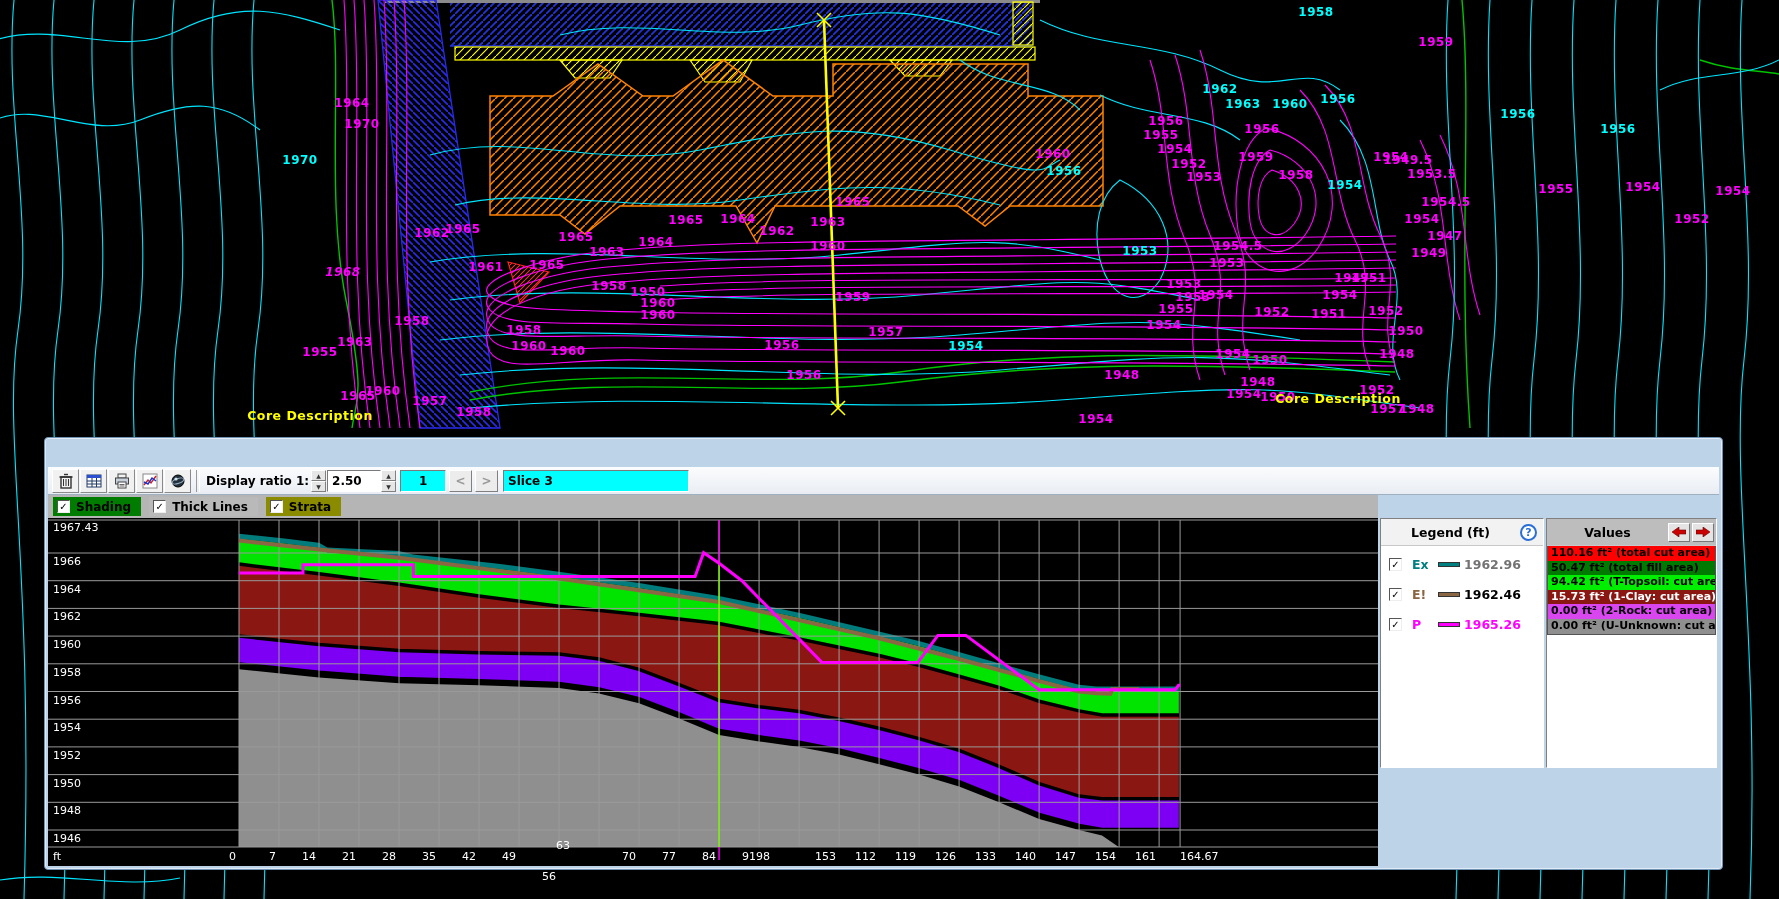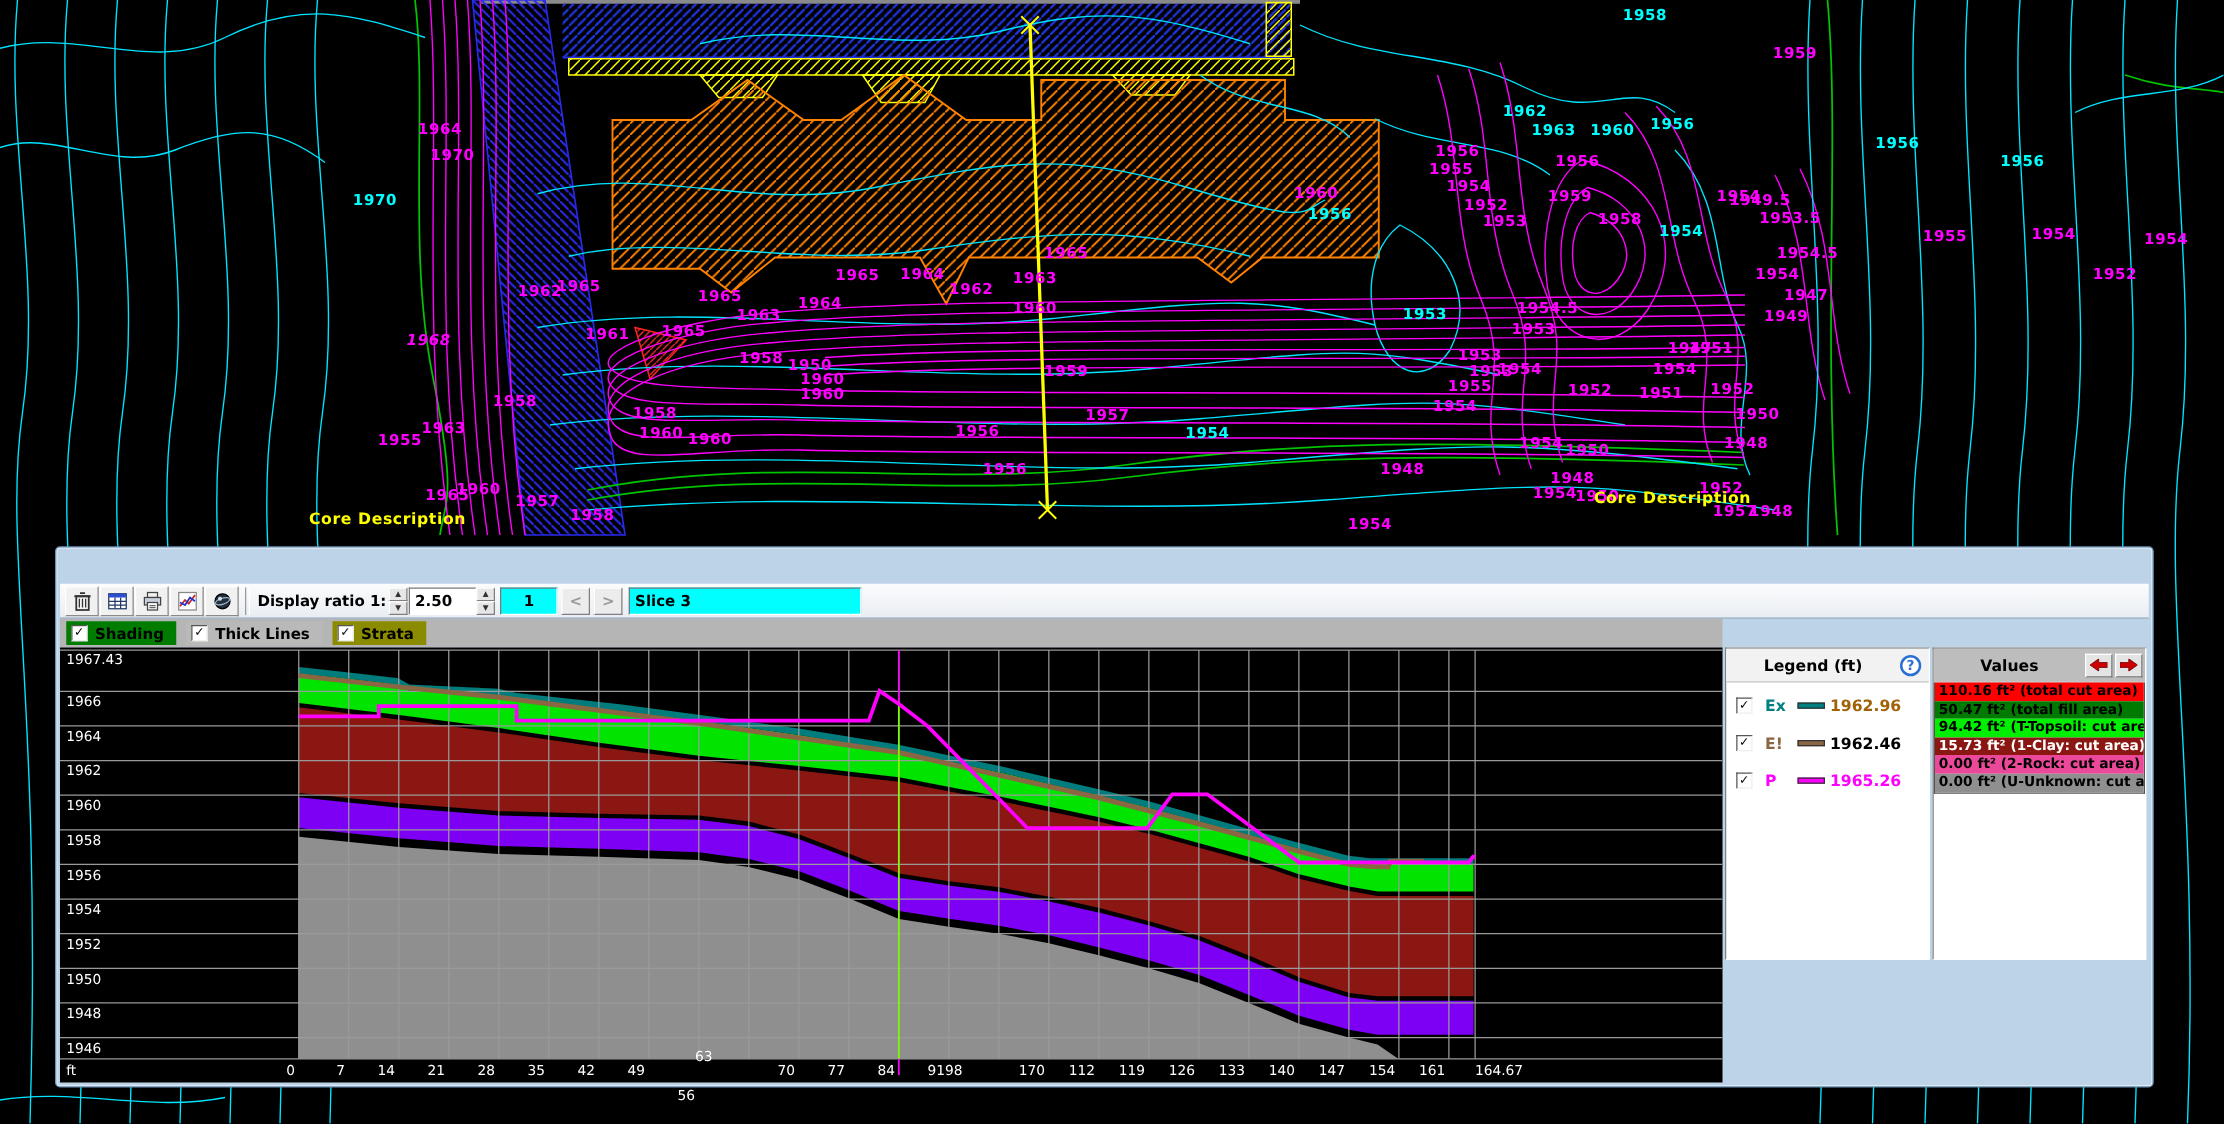--- a/index.html
+++ b/index.html
@@ -483,21 +483,21 @@
           <span class="xax-label" style="left: 348.025px; top: 332px; width: 40px; text-align: right;">35</span>
           <span class="xax-label" style="left: 388.03px; top: 332px; width: 40px; text-align: right;">42</span>
           <span class="xax-label" style="left: 428.035px; top: 332px; width: 40px; text-align: right;">49</span>
           <span class="xax-label" style="left: 468.04px; top: 332px; width: 40px; text-align: right; margin-top: 20px;">56</span>
           <span class="xax-label" style="left: 508.045px; top: 321px; width: 40px; text-align: left;">63</span>
           <span class="xax-label" style="left: 548.05px; top: 332px; width: 40px; text-align: right;">70</span>
           <span class="xax-label" style="left: 588.055px; top: 332px; width: 40px; text-align: right;">77</span>
           <span class="xax-label" style="left: 628.06px; top: 332px; width: 40px; text-align: right;">84</span>
           <span class="xax-label" style="left: 668.065px; top: 332px; width: 40px; text-align: right;">91</span>
           <span class="xax-label" style="left: 708.07px; top: 332px; width: 40px; ">98</span>
-          <span class="xax-label" style="left: 748.075px; top: 332px; width: 40px; text-align: right;">170</span>
+          <span class="xax-label" style="left: 748.075px; top: 332px; width: 40px; text-align: right;">153</span>
           <span class="xax-label" style="left: 788.08px; top: 332px; width: 40px; text-align: right;">112</span>
           <span class="xax-label" style="left: 828.085px; top: 332px; width: 40px; text-align: right;">119</span>
           <span class="xax-label" style="left: 868.09px; top: 332px; width: 40px; text-align: right;">126</span>
           <span class="xax-label" style="left: 908.095px; top: 332px; width: 40px; text-align: right;">133</span>
           <span class="xax-label" style="left: 948.1px; top: 332px; width: 40px; text-align: right;">140</span>
           <span class="xax-label" style="left: 988.105px; top: 332px; width: 40px; text-align: right;">147</span>
           <span class="xax-label" style="left: 1028.11px; top: 332px; width: 40px; text-align: right;">154</span>
           <span class="xax-label" style="left: 1068.12px; top: 332px; width: 40px; text-align: right;">161</span>
           <span class="xax-label" style="left: 1132px; top: 332px; text-align: center;">164.67</span>
         </div>
@@ -506,21 +506,21 @@
     <div id="legend-panel" class="sidepanel">
       <div class="panel-header">
         <span class="ph-title">Legend (ft)</span>
         <span class="help-btn">?</span>
       </div>
       <div id="legend-rows">
           <div class="legend-row">
             <span class="cb">✓</span>
             <span class="legend-id" style="color: rgb(0, 128, 128);">Ex</span>
             <span class="legend-swatch" style="background: rgb(0, 128, 128);"></span>
-            <span class="legend-val" style="color: #a16207;">1962.96</span>
+            <span class="legend-val" style="color: #737373;">1962.96</span>
           </div>
           <div class="legend-row">
             <span class="cb">✓</span>
             <span class="legend-id" style="color: rgb(138, 102, 66);">E!</span>
             <span class="legend-swatch" style="background: rgb(138, 102, 66);"></span>
             <span class="legend-val" style="color: rgb(0, 0, 0);">1962.46</span>
           </div>
           <div class="legend-row">
             <span class="cb">✓</span>
             <span class="legend-id" style="color: rgb(255, 0, 255);">P</span>
@@ -542,18 +542,18 @@
           <svg width="14" height="10">
             <polygon points="14,5 7,0 7,3 0,3 0,7 7,7 7,10" fill="#cc0000" stroke="#660000" stroke-width="0.6"></polygon>
             </svg>
         </span>
       </div>
       <div id="values-rows" class="values-rows">
           <div class="values-row" style="background: rgb(255, 0, 0); color: rgb(0, 0, 0);">110.16 ft² (total cut area)</div>
           <div class="values-row" style="background: rgb(0, 122, 0); color: rgb(0, 0, 0);">50.47 ft² (total fill area)</div>
           <div class="values-row" style="background: rgb(0, 238, 0); color: rgb(0, 0, 0);">94.42 ft² (T-Topsoil: cut area)</div>
           <div class="values-row" style="background: rgb(139, 23, 18); color: rgb(255, 255, 255);">15.73 ft² (1-Clay: cut area)</div>
-          <div class="values-row" style="background: #ec4899; color: rgb(0, 0, 0);">0.00 ft² (2-Rock: cut area)</div>
+          <div class="values-row" style="background: #d946ef; color: rgb(0, 0, 0);">0.00 ft² (2-Rock: cut area)</div>
           <div class="values-row" style="background: rgb(143, 143, 143); color: rgb(0, 0, 0);">0.00 ft² (U-Unknown: cut area)</div>
         </div>
     </div>
   </div>
 </div>
 
 </body></html>

